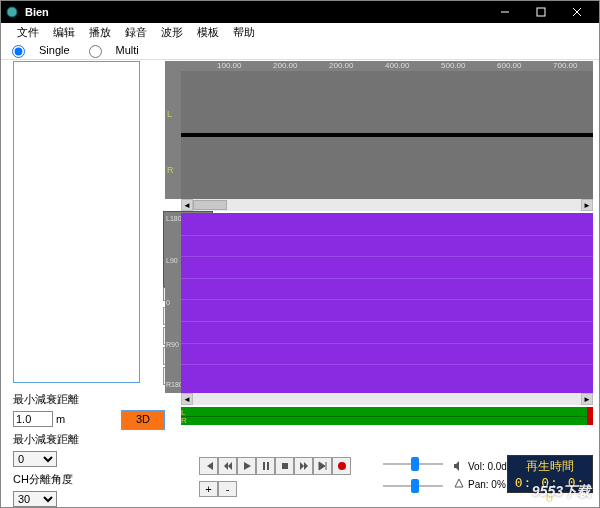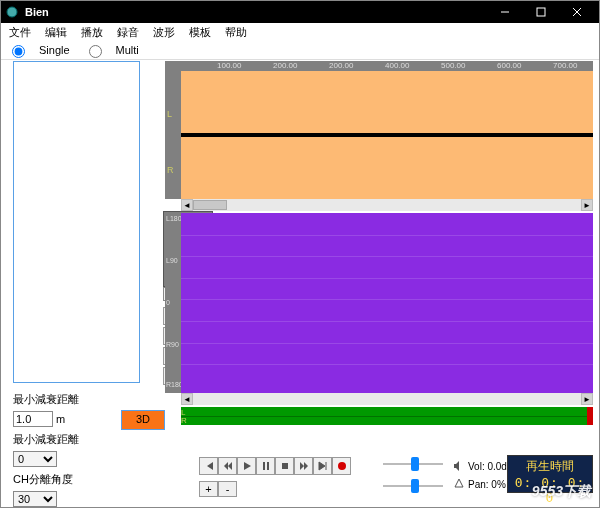--- a/index.html
+++ b/index.html
@@ -5,21 +5,21 @@
   html,body{margin:0;padding:0;font-family:"Microsoft YaHei","Meiryo",Arial,sans-serif;font-size:11px;color:#000;background:#fff;}
   .window{position:relative;width:600px;height:508px;background:#fff;box-sizing:border-box;border:1px solid #888;}
   
   .titlebar{height:22px;background:#000;color:#fff;display:flex;align-items:center;padding:0 4px;position:relative;font-weight:bold;}
   .titlebar .icon{width:14px;height:14px;margin-right:6px;}
   .titlebar .title{flex:1;font-size:11px;}
   .winbtns{display:flex;height:100%;}
   .winbtn{width:36px;height:100%;display:flex;align-items:center;justify-content:center;color:#fff;}
   .winbtn svg{stroke:#fff;fill:none;stroke-width:1;}
   
-  .menubar{height:18px;background:#fff;display:flex;align-items:center;padding:0 8px;gap:14px;font-size:11px;}
+  .menubar{height:18px;background:#fff;display:flex;align-items:center;padding:0 16px;gap:14px;font-size:11px;}
   .menuitem{cursor:default;}
   
   .moderow{height:18px;display:flex;align-items:center;padding:0 6px;gap:14px;font-size:11px;border-bottom:1px solid #ddd;}
   .moderow label{display:flex;align-items:center;gap:11px;}
   
   .main{position:absolute;top:60px;left:0;right:0;bottom:0;}
   
   .sidebar{position:absolute;left:12px;top:0;width:150px;bottom:10px;}
   .listbox{position:absolute;left:0;top:0;width:125px;height:320px;border:1px solid #59a0e6;background:#fff;}
   .param-block{position:absolute;left:0;top:328px;width:150px;}
@@ -39,21 +39,21 @@
   .btncol{position:absolute;left:0;top:246px;width:48px;}
   .btncol .sbtn{width:48px;height:18px;margin-bottom:2px;border:1px solid #999;background:#f0f0f0;text-align:center;line-height:16px;font-size:11px;box-sizing:border-box;}
   
   .wavearea{position:absolute;left:164px;top:0;right:6px;bottom:60px;}
   
   .upper{position:absolute;left:0;top:0;right:0;height:138px;}
   .chstrip{position:absolute;left:0;top:0;width:16px;height:138px;background:#808080;}
   .chstrip .chlbl{position:absolute;left:2px;font-size:9px;color:#cccc66;}
   .chstrip .l{top:48px;}
   .chstrip .r{top:104px;}
-  .upperwave{position:absolute;left:16px;right:0;top:0;height:138px;background:#fdba74;}
+  .upperwave{position:absolute;left:16px;right:0;top:0;height:138px;background:#737373;}
   .upperwave .ruler{height:10px;background:#808080;position:relative;font-size:8px;color:#ddd;}
   .upperwave .ruler span{position:absolute;top:0;}
   .upperwave .tracks{position:absolute;left:0;right:0;top:10px;bottom:0;}
   .upperwave .tracks .divider{position:absolute;left:0;right:0;height:4px;background:#000;top:62px;}
   .scrollbar-h{position:absolute;left:16px;right:0;top:138px;height:12px;background:#e9e9e9;display:flex;align-items:center;}
   .scrollbar-h .arr{width:12px;height:12px;background:#d4d4d4;display:flex;align-items:center;justify-content:center;font-size:8px;box-sizing:border-box;border:1px solid #bbb;}
   .scrollbar-h .thumb{width:34px;height:10px;background:#c8c8c8;border:1px solid #aaa;box-sizing:border-box;}
   
   .lower{position:absolute;left:0;top:152px;right:0;height:180px;}
   .chstrip2{position:absolute;left:0;top:0;width:16px;height:180px;background:#808080;}

